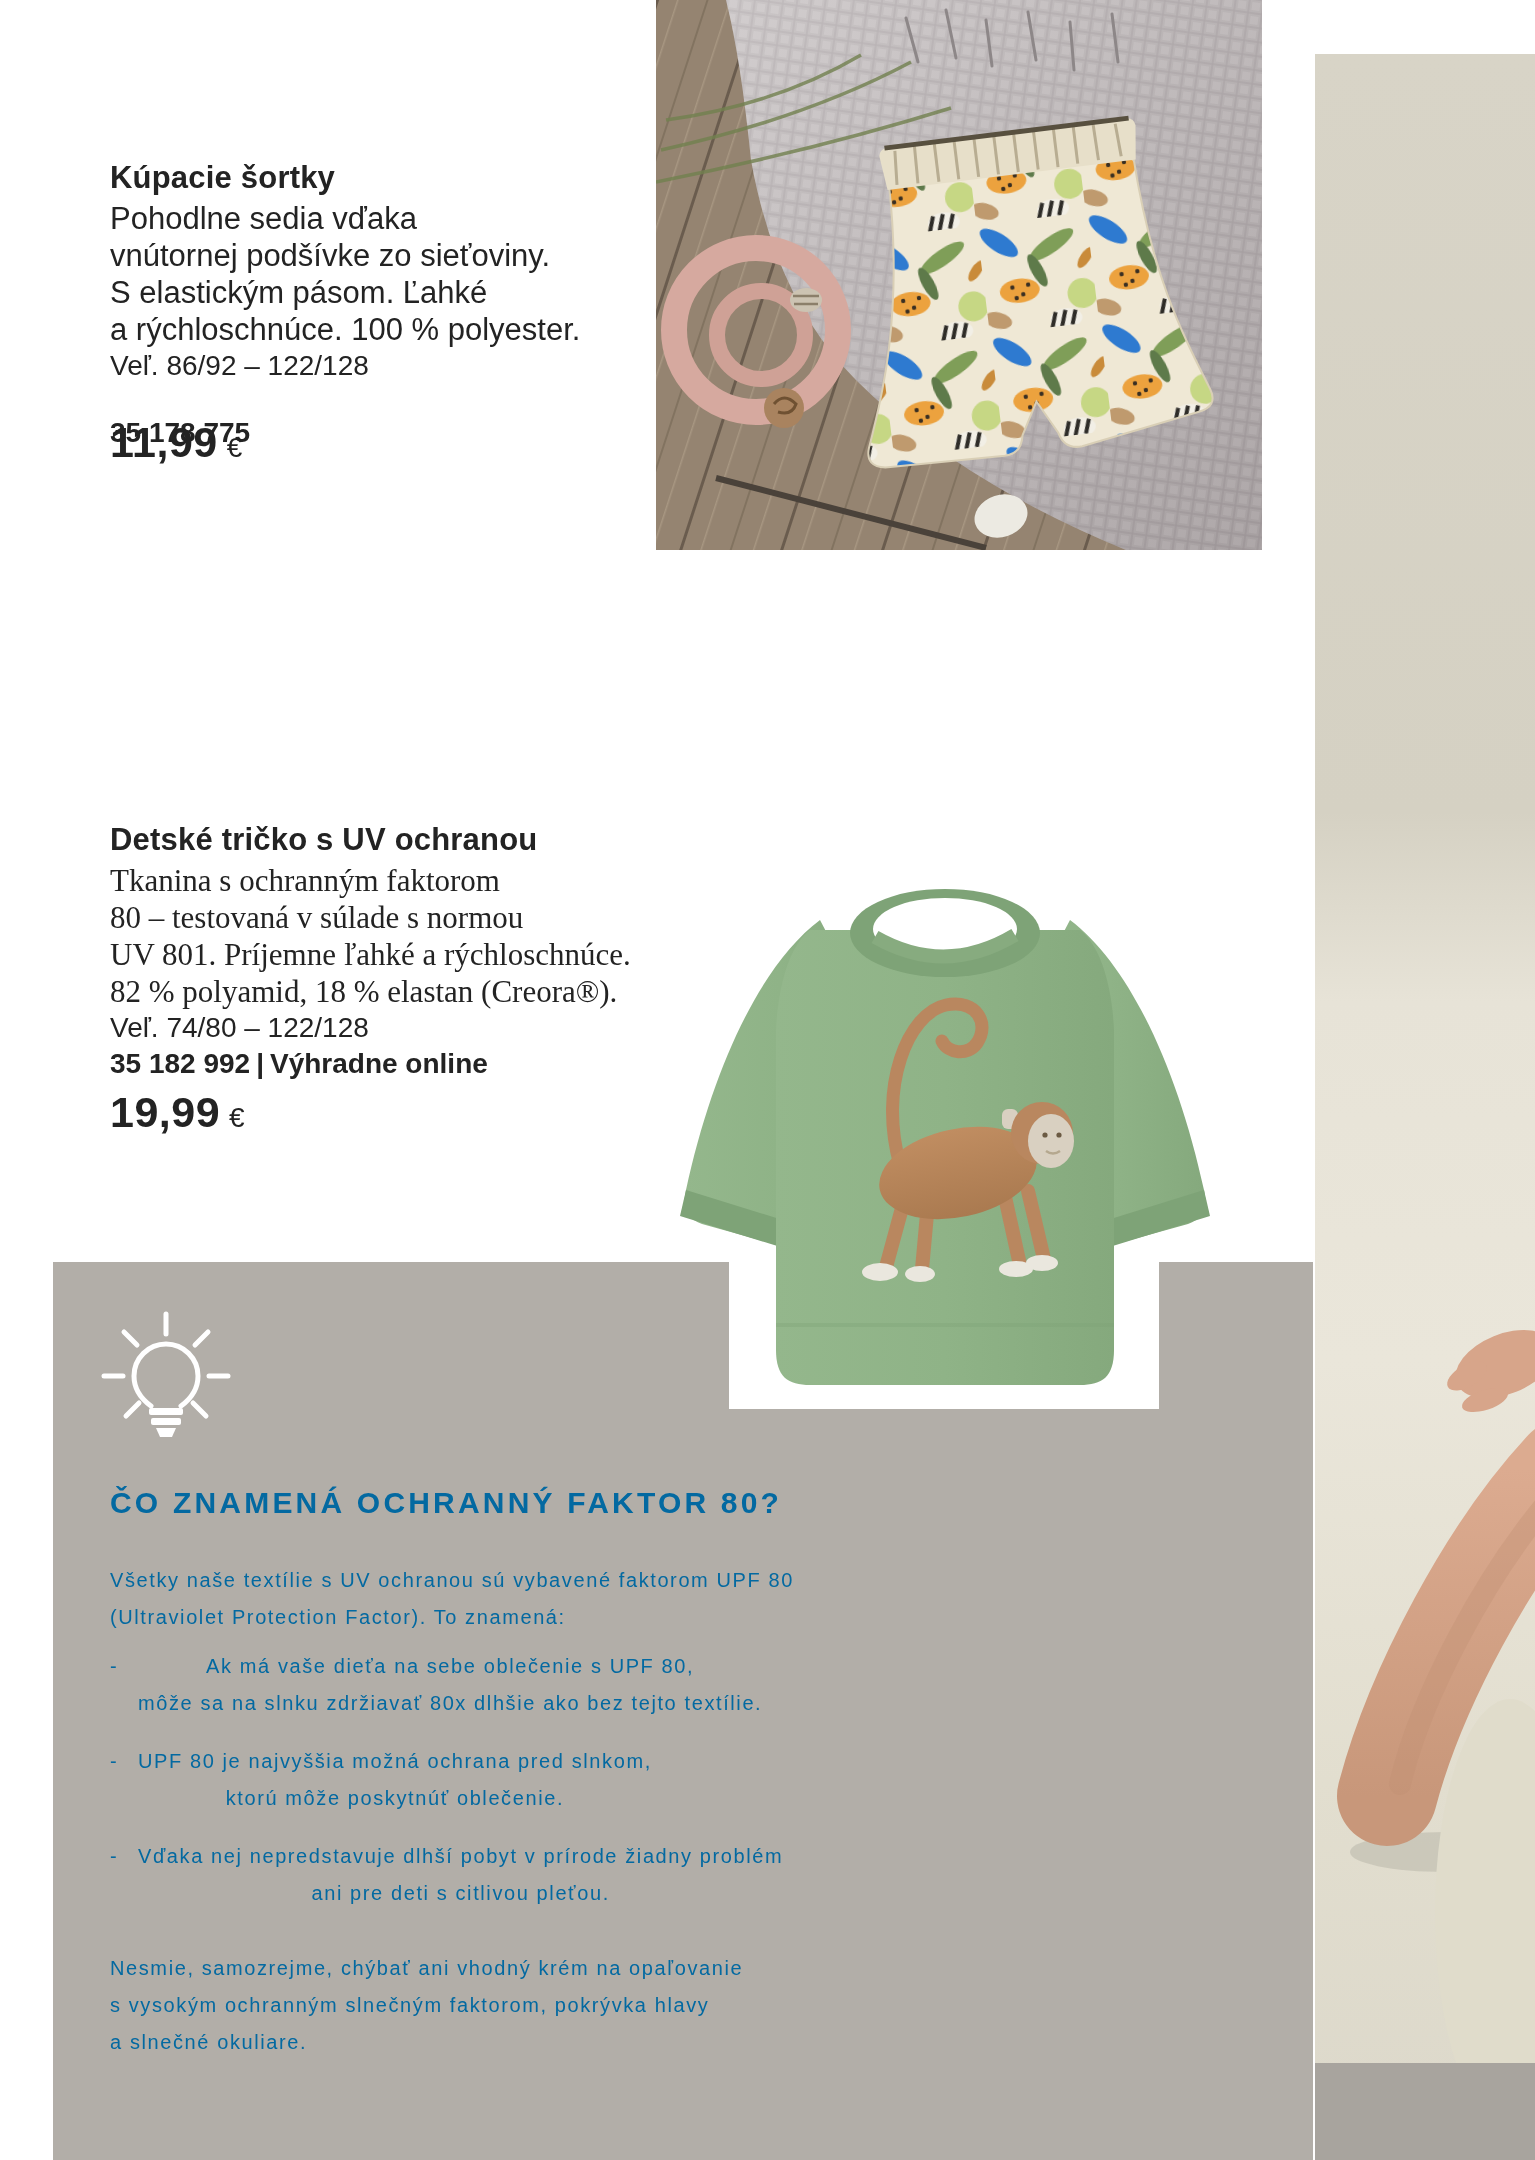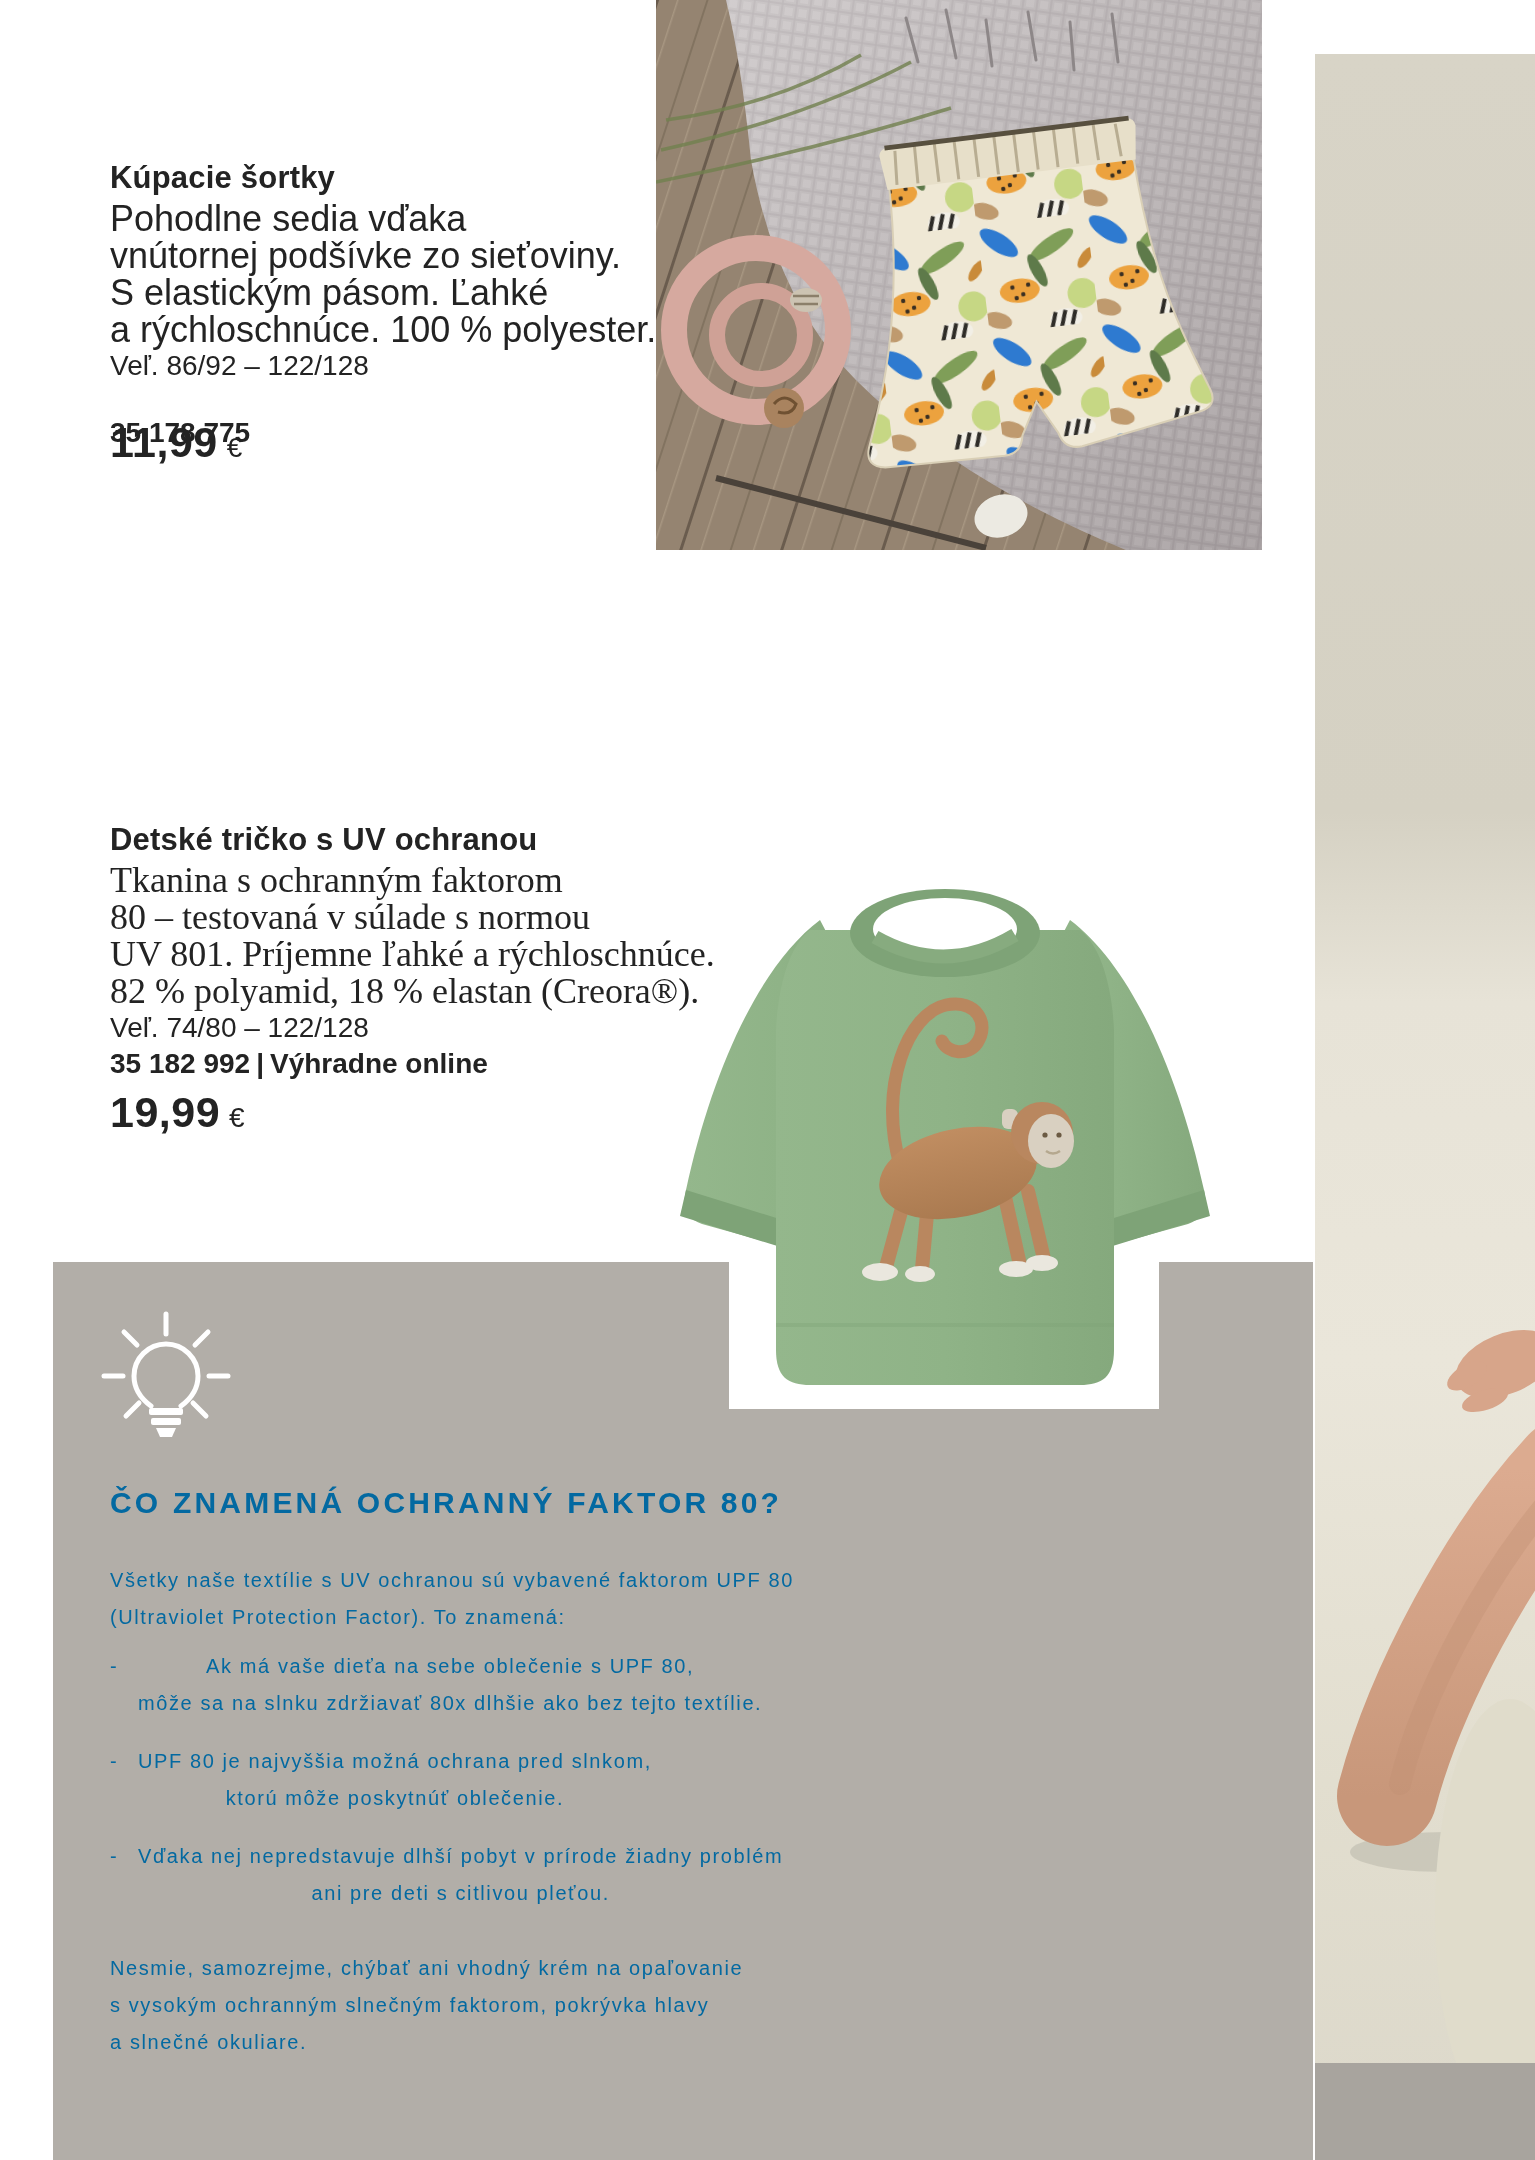--- a/index.html
+++ b/index.html
@@ -4,21 +4,21 @@
 <style>
   html,body{margin:0;padding:0;}
   body{
     width:1535px;height:2160px;position:relative;background:#ffffff;
     font-family:"Liberation Sans", sans-serif;color:#232323;overflow:hidden;
   }
   .abs{position:absolute;}
 
   
   .prod-title{font-size:31px;font-weight:700;letter-spacing:.2px;}
-  .prod-desc{font-size:36px;line-height:37px;white-space:pre-line;}
+  .prod-desc{font-size:31px;line-height:37px;white-space:pre-line;}
   .prod-size{font-size:28px;text-align:right;}
   .prod-article{font-size:28px;font-weight:700;}
   .prod-article .sep{font-weight:700;padding:0 6px;}
   .price{font-size:43px;font-weight:600;letter-spacing:.5px;}
   .price .cur{font-size:28px;font-weight:400;margin-left:9px;}
 
   
   .photo{overflow:hidden;}
   #photo-shorts{left:656px;top:0;width:606px;height:550px;z-index:1;}
   #photo-shirt{left:620px;top:845px;width:650px;height:560px;z-index:3;}

